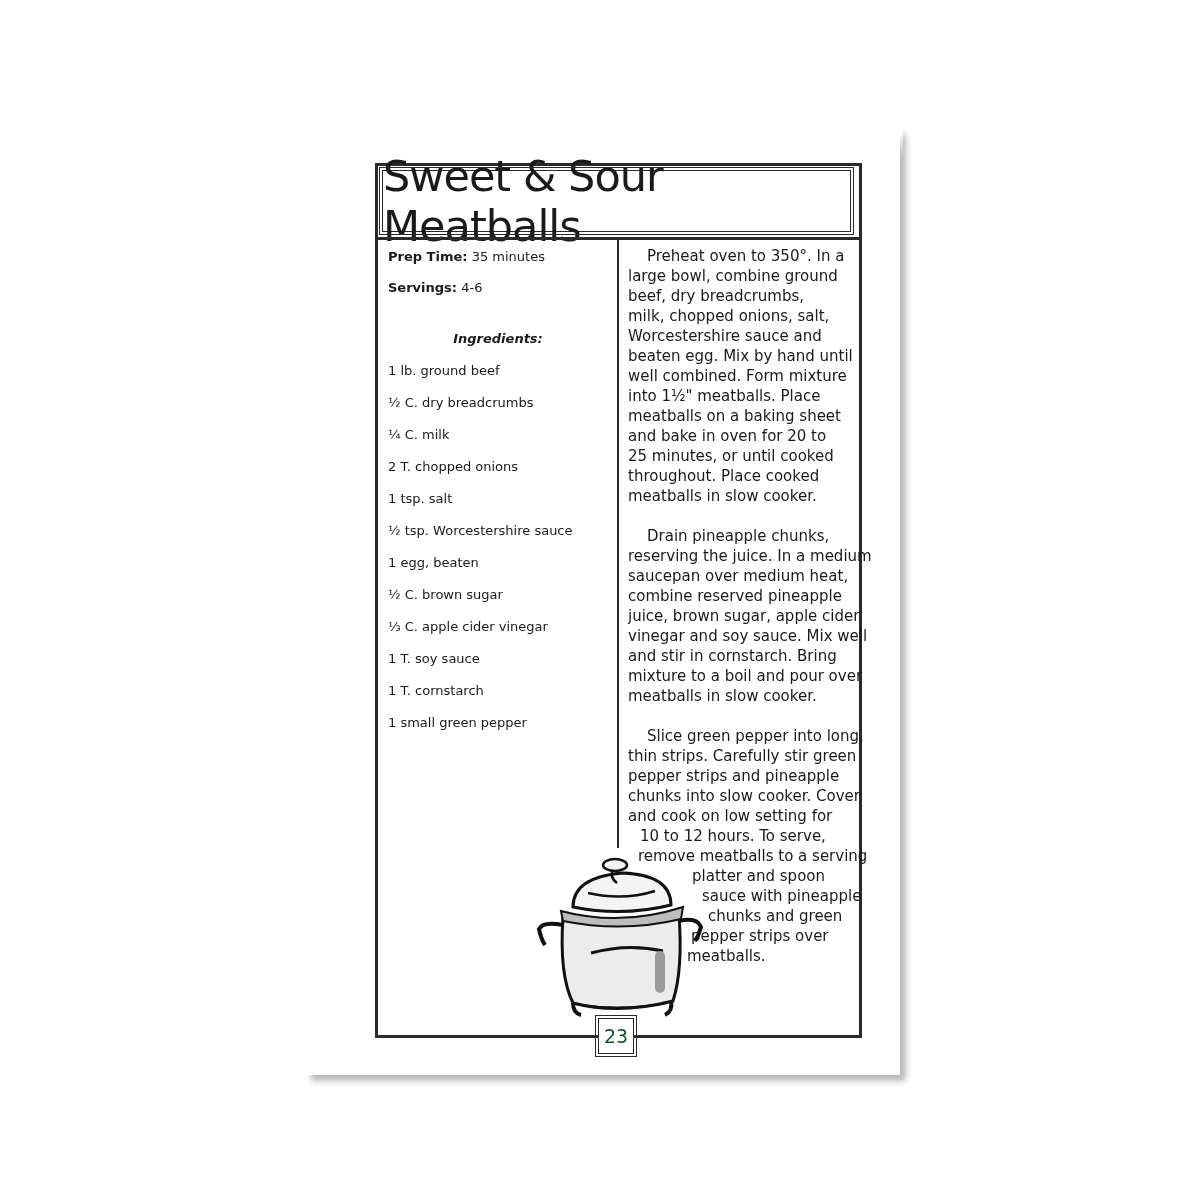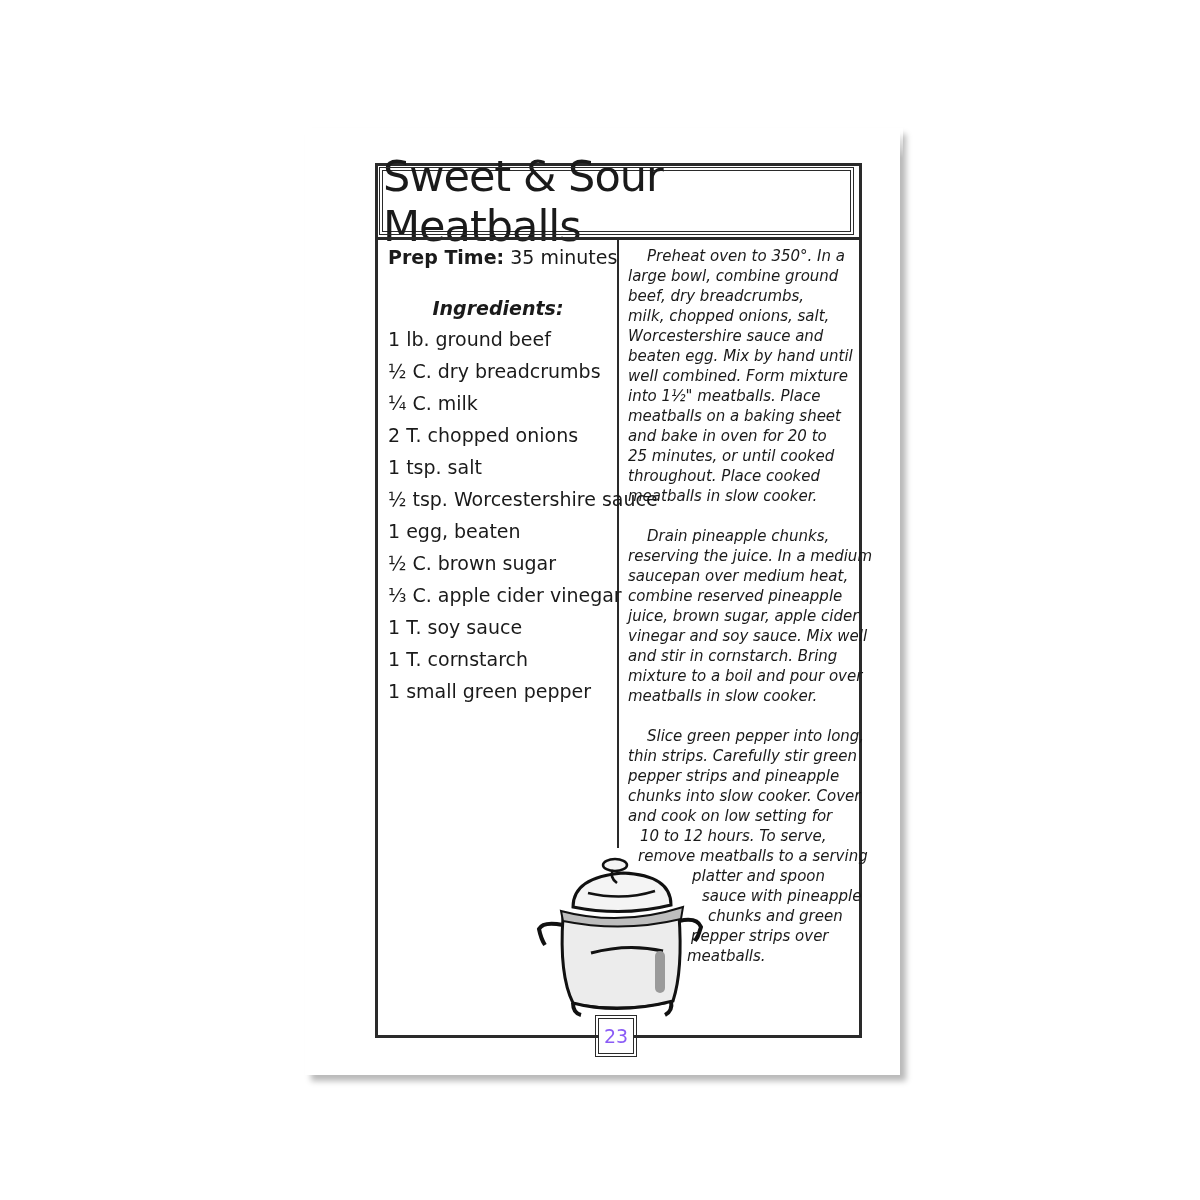--- a/index.html
+++ b/index.html
@@ -5,51 +5,55 @@
   html, body { margin:0; padding:0; }
   body { width:1200px; height:1200px; background:#ffffff; position:relative; overflow:hidden; font-family:"DejaVu Sans", sans-serif; color:#1a1a1a; }
   .page { position:absolute; left:305px; top:128px; width:595px; height:947px; background:#ffffff;
           box-shadow: 6px 6px 6px rgba(0,0,0,0.28); }
   .page-top-fade { position:absolute; left:895px; top:128px; width:8px; height:30px; background:linear-gradient(#fff, rgba(255,255,255,0)); }
   .frame { position:absolute; left:375px; top:163px; width:481px; height:869px; border:3px solid #2a2a2a; }
   .title-box { position:absolute; left:382px; top:170px; width:467px; height:60px; border:1px solid #2a2a2a; outline:1px solid #2a2a2a; outline-offset:2px; display:flex; align-items:center; justify-content:center; }
   .title { font-family:"DejaVu Sans", sans-serif; font-size:43px; letter-spacing:-1px; color:#1a1a1a; font-weight:normal; }
   .hr { position:absolute; left:378px; top:237px; width:481px; height:3px; background:#2a2a2a; }
   .vdivider { position:absolute; left:617px; top:240px; width:2px; height:608px; background:#2a2a2a; }
-  .left-col { position:absolute; left:388px; top:246px; width:225px; font-size:19px; }
+  .left-col { position:absolute; left:388px; top:246px; width:225px; font-size:13px; }
   .meta-row { height:31px; line-height:22px; white-space:nowrap; }
   .meta-row b { font-weight:bold; }
   .ing-heading { margin-top:20px; height:32px; line-height:22px; text-align:center; font-weight:bold; font-style:italic; width:220px; }
   .ing { line-height:21px; margin-bottom:11px; white-space:nowrap; }
   .ing.wrap { white-space:normal; }
   .ing .cont { display:block; padding-left:19px; }
   .right-col { position:absolute; left:628px; top:246px; width:230px; font-size:15px; line-height:20px; }
   .para { margin:0 0 20px 0; }
-  .line { display:block; white-space:nowrap;font-style:italic; }
+  .line { display:block; white-space:nowrap; }
   .cooker { position:absolute; left:533px; top:855px; width:170px; height:165px; }
-  .page-num { position:absolute; left:598px; top:1018px; width:34px; height:34px; border:1px solid #2a2a2a; outline:1px solid #2a2a2a; outline-offset:2px; background:#fff; display:flex; align-items:center; justify-content:center; font-size:19px; color:#8b5cf6; }
+  .page-num { position:absolute; left:598px; top:1018px; width:34px; height:34px; border:1px solid #2a2a2a; outline:1px solid #2a2a2a; outline-offset:2px; background:#fff; display:flex; align-items:center; justify-content:center; font-size:19px; color:#14532d; }
 </style>
 </head>
 <body>
 
 <div class="page"></div>
 <div class="page-top-fade"></div>
 
 <div class="frame"></div>
 
 <div class="title-box">
   <h1 class="title" style="margin:0;">Sweet &amp; Sour Meatballs</h1>
 </div>
 <div class="hr"></div>
 <div class="vdivider"></div>
 
 <div class="left-col">
   <div class="meta-row">
     <b>Prep Time:</b>
     <span>35 minutes</span>
+  </div>
+  <div class="meta-row">
+    <b>Servings:</b>
+    <span>4-6</span>
   </div>
 
   <div class="ing-heading">Ingredients:</div>
 
   <div>
     <div class="ing">1 lb. ground beef</div>
     <div class="ing">½ C. dry breadcrumbs</div>
     <div class="ing">¼ C. milk</div>
     <div class="ing">2 T. chopped onions</div>
     <div class="ing">1 tsp. salt</div>

